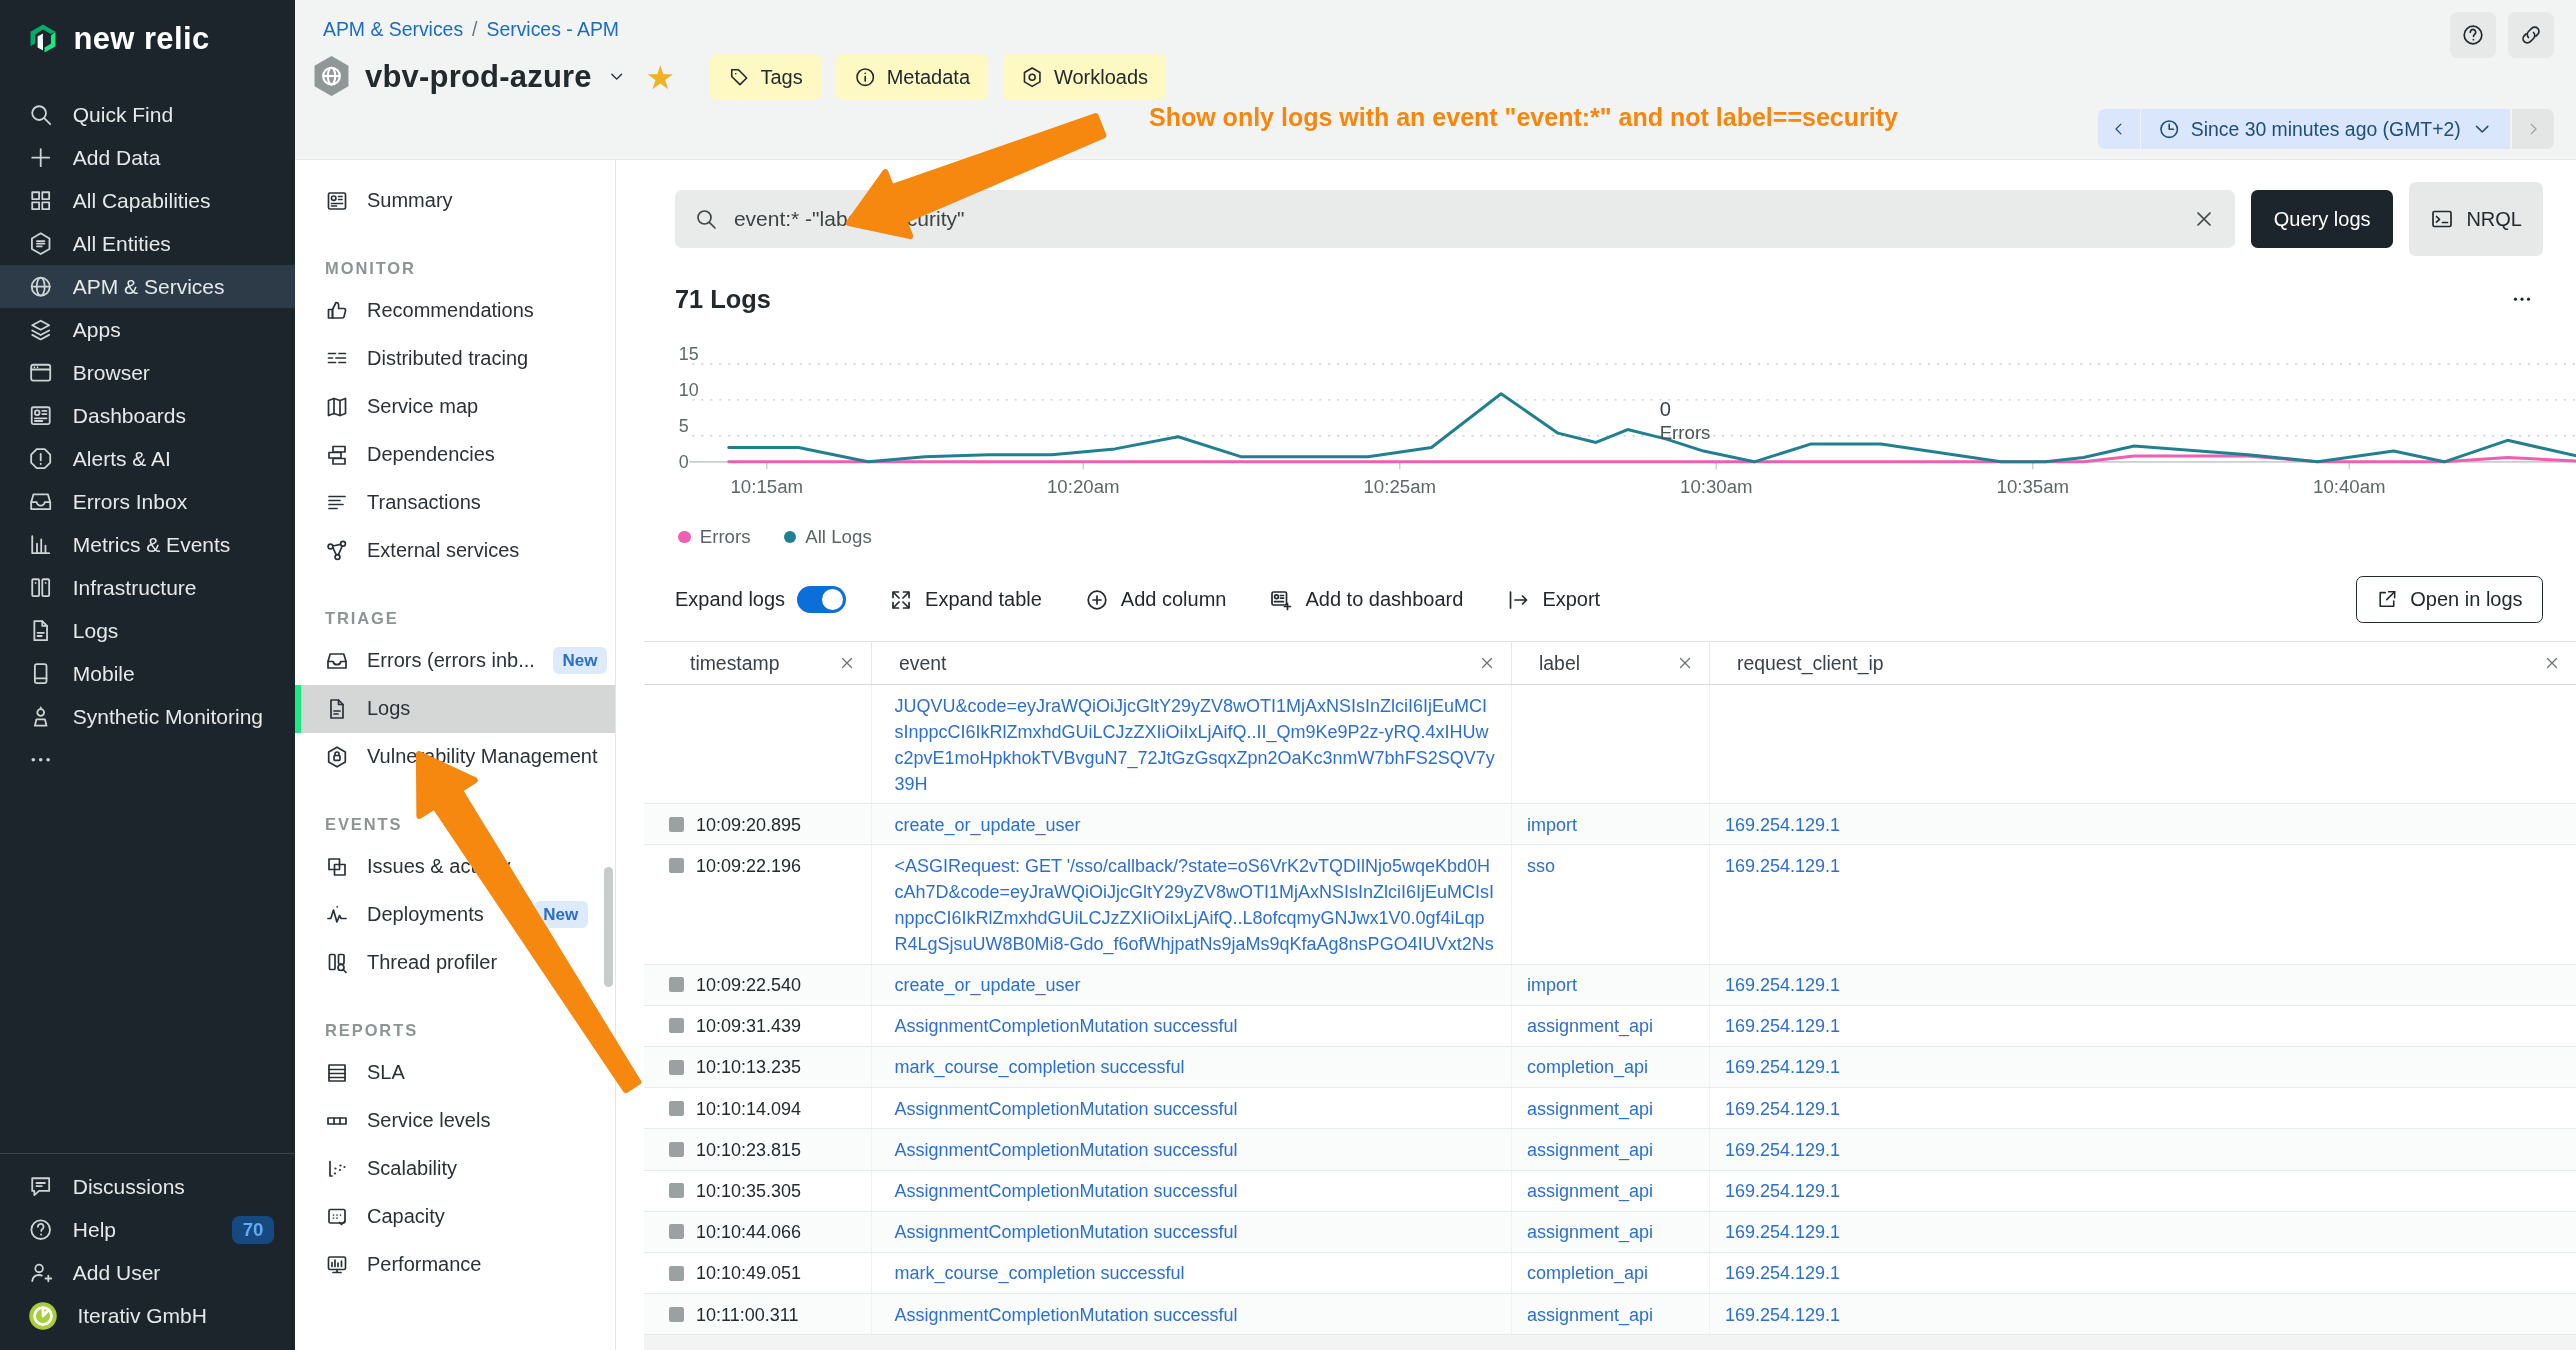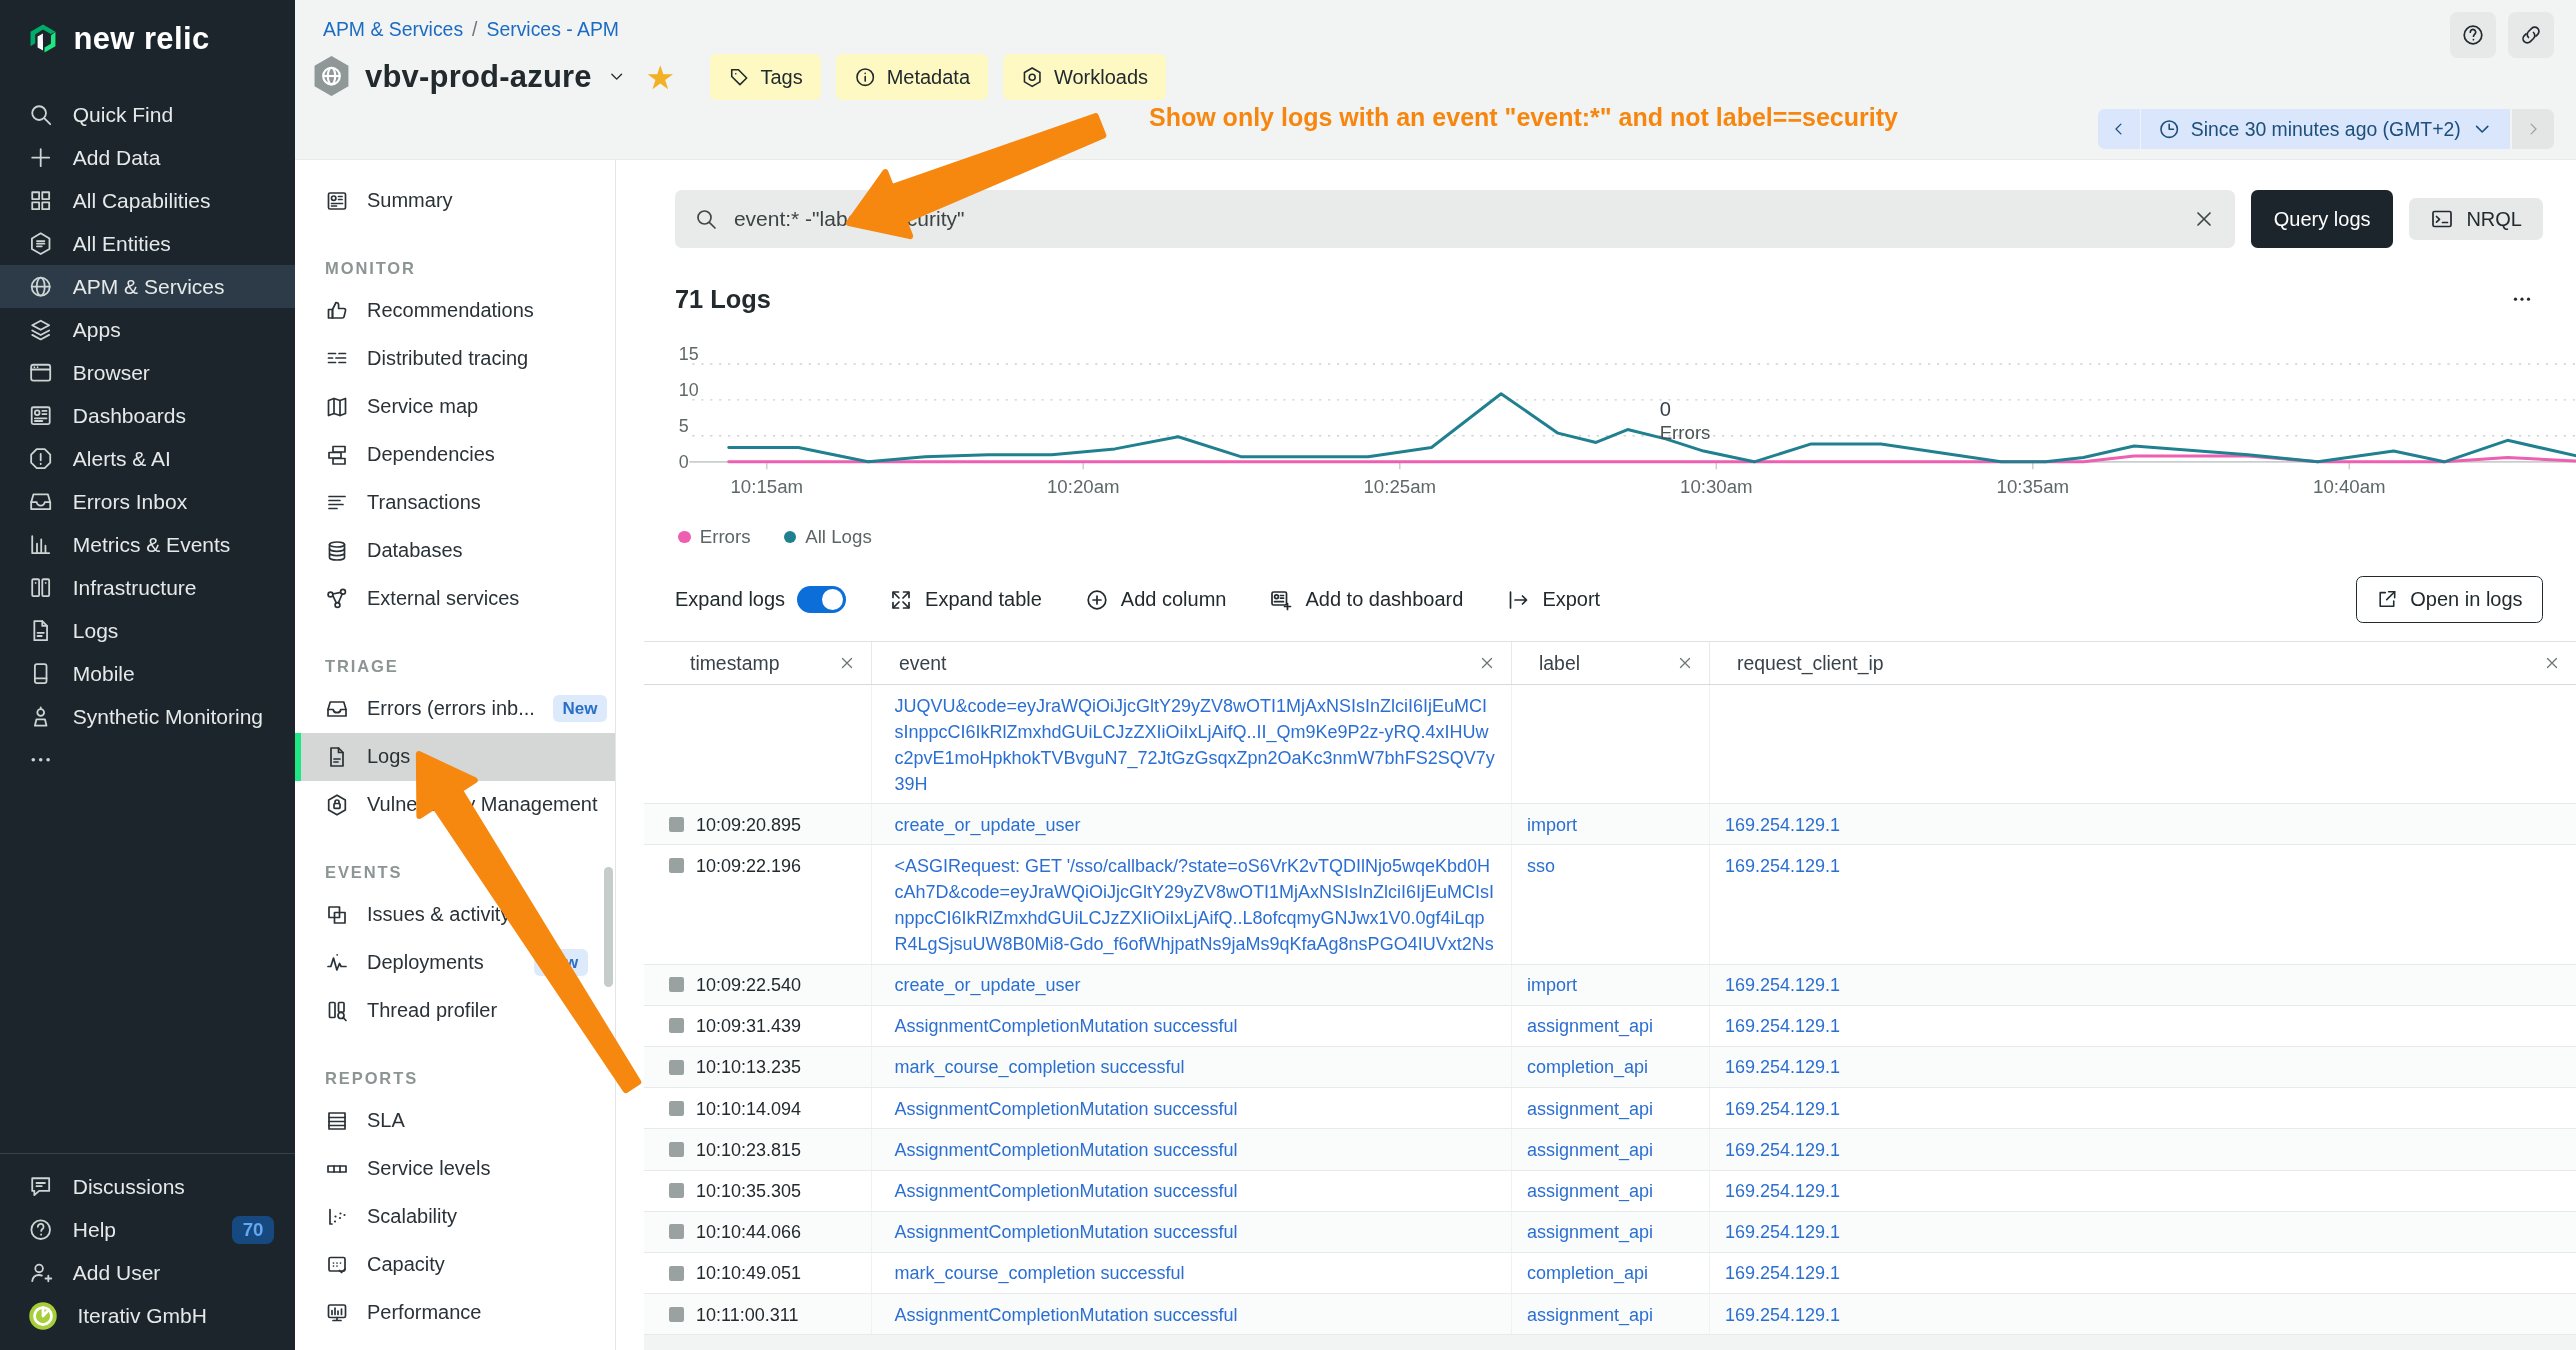--- a/index.html
+++ b/index.html
@@ -64,21 +64,21 @@
   .annotation{position:absolute;left:854px;top:103px;font-size:25px;font-weight:700;color:#f7860e;white-space:nowrap;}
 
   
   #main{flex:1;background:#fff;display:flex;flex-direction:column;min-width:0;overflow:hidden;}
   .searchrow{display:flex;align-items:center;margin:30px 33px 0 31px;gap:16.5px;height:58px;flex:none;}
   .searchbox{flex:1;background:#e9eaea;border-radius:6.7px;height:58px;display:flex;align-items:center;padding:0 19.4px;gap:13.5px;}
   .searchbox .icon{width:24px;height:24px;color:#3f4747;}
   .searchbox input{flex:1;border:none;background:transparent;font-size:21px;color:#3c4444;outline:none;font-family:inherit;}
   .search-clear{width:22.4px;height:22.4px;color:#333b3b;cursor:pointer;}
   .btn-dark{background:#1d252c;color:#fff;font-size:20px;border-radius:6.7px;height:58px;padding:0 22.4px;display:flex;align-items:center;cursor:pointer;border:none;font-family:inherit;}
-  .btn-light{background:#e7e9e9;color:#222a2e;font-size:20px;border-radius:6.7px;height:42px;padding:0 21px;display:flex;align-items:center;gap:12px;cursor:pointer;}
+  .btn-light{background:#e7e9e9;color:#222a2e;font-size:20px;border-radius:6.7px;height:74px;padding:0 21px;display:flex;align-items:center;gap:12px;cursor:pointer;}
   .btn-light .icon{width:24px;height:24px;}
   .logshead{display:flex;align-items:center;margin:37px 39px 0 31px;flex:none;}
   .logstitle{font-size:25.4px;font-weight:700;color:#222a2e;}
   .kebab{margin-left:auto;width:30px;height:22.4px;color:#222a2e;cursor:pointer;}
   .chartwrap{margin:12px 0 0 31px;flex:none;}
   #chart-svg{width:1912px;height:197px;display:block;overflow:visible;font-family:inherit;}
   .legend{display:flex;gap:33px;margin:3px 0 0 34px;align-items:center;flex:none;}
   .lgitem{display:flex;gap:9px;align-items:center;font-size:18.7px;color:#5c6565;cursor:pointer;}
   .lgdot{width:12.7px;height:12.7px;border-radius:50%;}
   .toolbar{display:flex;align-items:center;margin:28px 33px 0 31px;gap:43px;flex:none;}
@@ -481,30 +481,20 @@
             </span>
             <span class="el">Dependencies</span>
           </div>
           <div class="eitem">
             <span class="icon">
               <svg viewBox="0 0 24 24">
                 <path d="M4 5.5h16M4 9.5h11M4 13.5h14M4 17.5h8"></path>
               </svg>
             </span>
             <span class="el">Transactions</span>
-          </div>
-          <div class="eitem">
-            <span class="icon">
-              <svg viewBox="0 0 24 24">
-                <ellipse cx="12" cy="5.5" rx="7.5" ry="2.5"></ellipse>
-                <path d="M4.5 5.5v4.3c0 1.4 3.4 2.5 7.5 2.5s7.5-1.1 7.5-2.5V5.5"></path>
-                <path d="M4.5 9.8v4.3c0 1.4 3.4 2.5 7.5 2.5s7.5-1.1 7.5-2.5V9.8M4.5 14.1v4.4c0 1.4 3.4 2.5 7.5 2.5s7.5-1.1 7.5-2.5v-4.4"></path>
-              </svg>
-            </span>
-            <span class="el">Databases</span>
           </div>
           <div class="eitem">
             <span class="icon">
               <svg viewBox="0 0 24 24">
                 <circle cx="5.5" cy="7.5" r="2.4"></circle>
                 <circle cx="18" cy="4.8" r="2.4"></circle>
                 <circle cx="12.5" cy="18" r="2.4"></circle>
                 <path d="M7.8 8.6l3.5 7.2M13.4 15.9l3.8-8.9M7.9 7l7.7-1.7"></path>
               </svg>
             </span>

